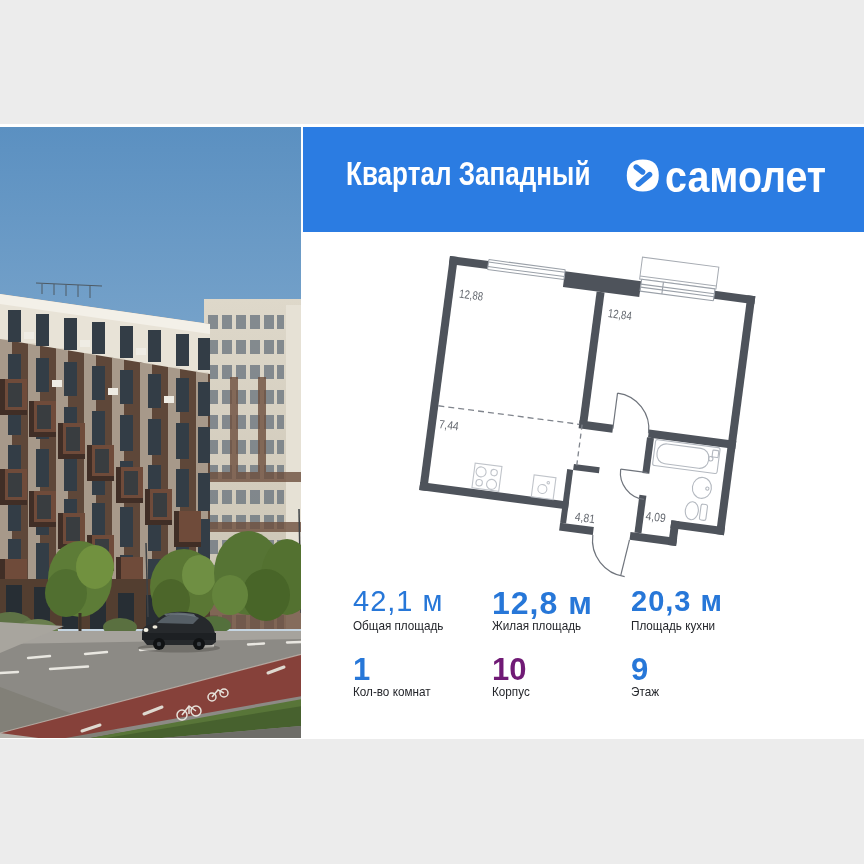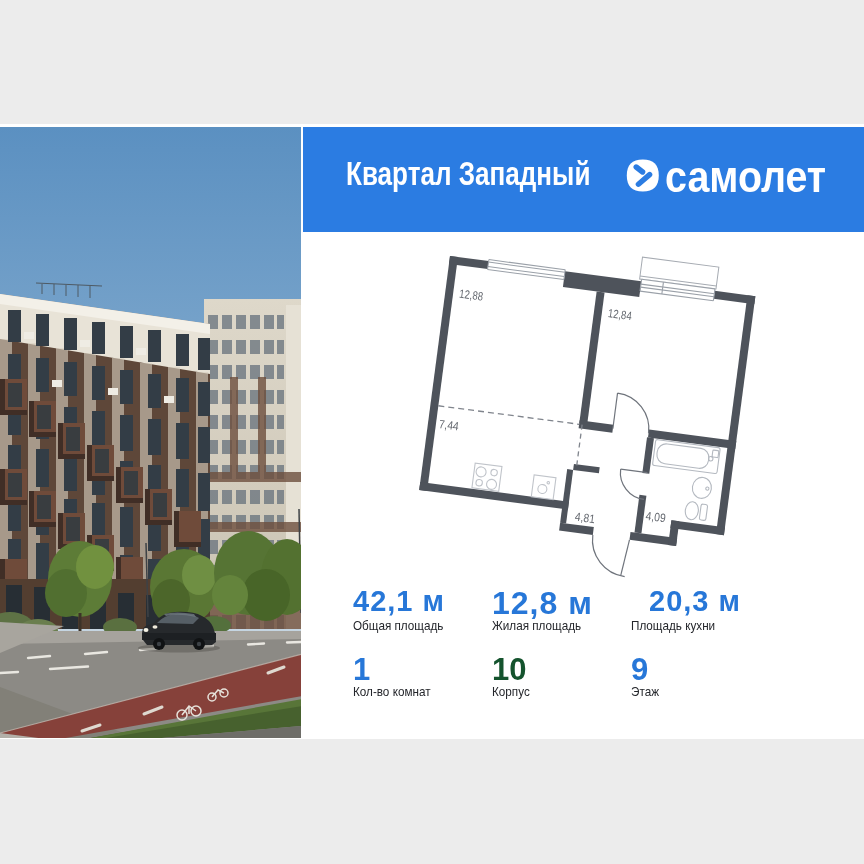--- a/index.html
+++ b/index.html
@@ -447,35 +447,35 @@
     <text x="11" y="172" textLength="20" lengthAdjust="spacingAndGlyphs">7,44</text>
 
     <text x="158" y="246" textLength="20" lengthAdjust="spacingAndGlyphs">4,81</text>
 
     <text x="228" y="236" textLength="20" lengthAdjust="spacingAndGlyphs">4,09</text>
   </g>
 </g>
 </svg>
 </div>
 
-<div class="abs" style="left:353px;top:584.5px;color:#2777d8;font-size:29px;letter-spacing:1px;font-weight:bold;white-space:nowrap;">42,1 м</div>
+<div class="abs" style="left:353px;top:584.5px;color:#2777d8;font-size:29px;letter-spacing:1px;font-weight:normal;white-space:nowrap;">42,1 м</div>
 
 <div class="abs" style="left:353px;top:618px;color:#24262b;font-size:13px;white-space:nowrap;transform:scaleX(0.9);transform-origin:0 0;">Общая площадь</div>
 
 <div class="abs" style="left:492px;top:584.5px;color:#2777d8;font-size:32px;letter-spacing:1px;font-weight:bold;white-space:nowrap;">12,8 м</div>
 
 <div class="abs" style="left:492px;top:618px;color:#24262b;font-size:13px;white-space:nowrap;transform:scaleX(0.9);transform-origin:0 0;">Жилая площадь</div>
 
-<div class="abs" style="left:631px;top:584.5px;color:#2777d8;font-size:29px;letter-spacing:1px;font-weight:bold;white-space:nowrap;margin-left:18px;">20,3 м</div>
+<div class="abs" style="left:631px;top:584.5px;color:#2777d8;font-size:29px;letter-spacing:1px;font-weight:bold;white-space:nowrap;">20,3 м</div>
 
 <div class="abs" style="left:631px;top:618px;color:#24262b;font-size:13px;white-space:nowrap;transform:scaleX(0.9);transform-origin:0 0;">Площадь кухни</div>
 
 <div class="abs" style="left:353px;top:652px;color:#2777d8;font-size:31px;font-weight:bold;white-space:nowrap;">1</div>
 
 <div class="abs" style="left:353px;top:684px;color:#24262b;font-size:13px;white-space:nowrap;transform:scaleX(0.9);transform-origin:0 0;">Кол-во комнат</div>
 
-<div class="abs" style="left:492px;top:652px;color:#14532d;font-size:31px;font-weight:bold;white-space:nowrap;">10</div>
+<div class="abs" style="left:492px;top:652px;color:#701a75;font-size:31px;font-weight:bold;white-space:nowrap;">10</div>
 
 <div class="abs" style="left:492px;top:684px;color:#24262b;font-size:13px;white-space:nowrap;transform:scaleX(0.9);transform-origin:0 0;">Корпус</div>
 
 <div class="abs" style="left:631px;top:652px;color:#2777d8;font-size:31px;font-weight:bold;white-space:nowrap;">9</div>
 
 <div class="abs" style="left:631px;top:684px;color:#24262b;font-size:13px;white-space:nowrap;transform:scaleX(0.9);transform-origin:0 0;">Этаж</div>
 
 </body></html>

